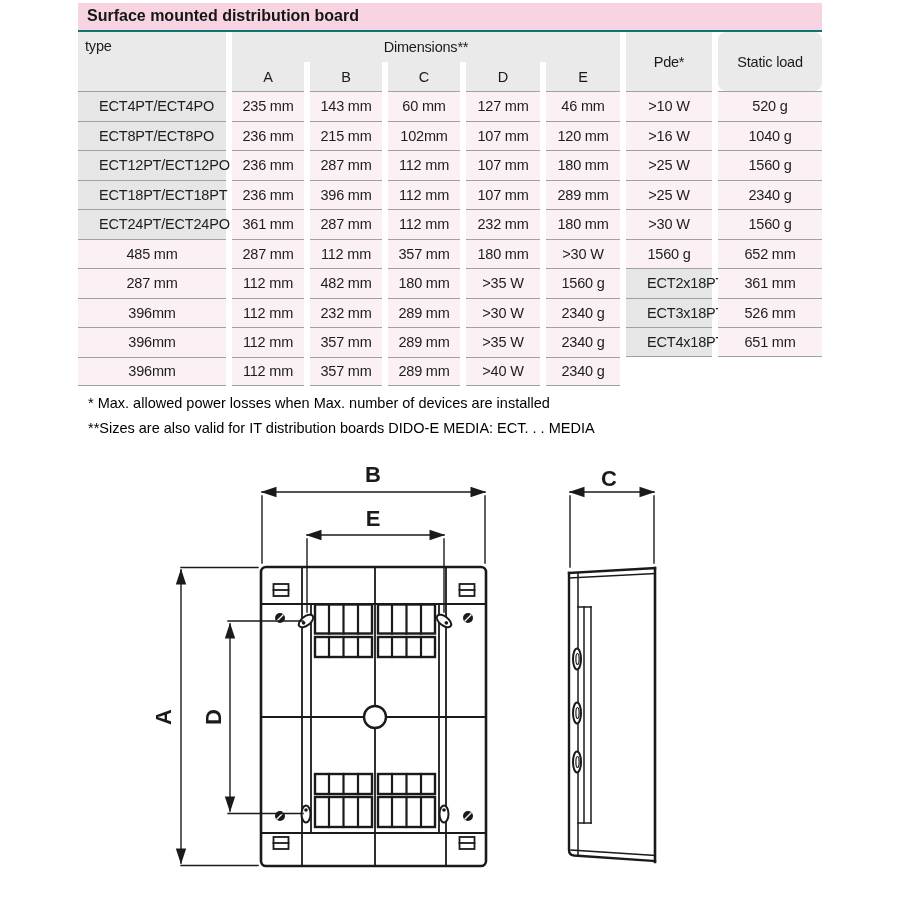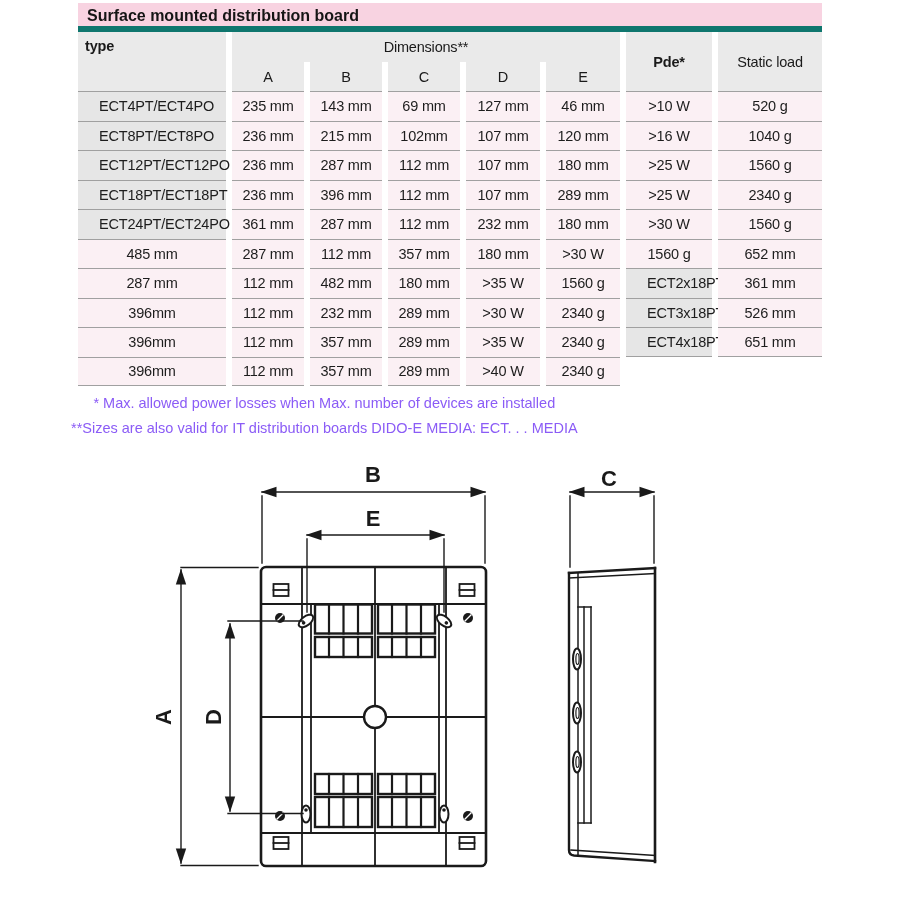--- a/index.html
+++ b/index.html
@@ -14,38 +14,38 @@
     position:absolute;left:78px;top:3px;
     display:grid;
     grid-template-columns:148px 72px 72px 72px 74px 74px 86px 104px;
     grid-template-rows:29px 30px 29px;
     grid-auto-rows:29.5px;
     column-gap:6px;
     font-size:14.5px;letter-spacing:-0.2px;
   }
   .ttl{
     grid-column:1/-1;grid-row:1;
-    background:#f8d3e1;border-bottom:6px solid #0f766e;box-sizing:border-box;
+    background:#f8d3e1;border-bottom:2px solid #0f766e;box-sizing:border-box;
     font-weight:bold;font-size:16px;letter-spacing:0;
     padding:4px 0 0 9px;color:#151515;
   }
   .hcell{background:#eaeaea;box-sizing:border-box;}
-  .h-type{grid-column:1;grid-row:2/4;padding:6px 0 0 7px;font-weight:bold;}
+  .h-type{grid-column:1;grid-row:2/4;padding:6px 0 0 7px;}
   .h-dim{grid-column:2/7;grid-row:2;display:flex;align-items:center;justify-content:center;text-align:center;}
   .h-sub{grid-row:3;display:flex;align-items:center;justify-content:center;}
-  .h-pde{grid-column:7;grid-row:2/4;display:flex;align-items:center;justify-content:center;font-weight:bold;}
-  .h-load{grid-column:8;grid-row:2/4;display:flex;align-items:center;justify-content:center;}
+  .h-pde{grid-column:7;grid-row:2/4;display:flex;align-items:center;justify-content:center;}
+  .h-load{grid-column:8;grid-row:2/4;display:flex;align-items:center;justify-content:center;border-radius:8px;}
   .cell{
     background:#fbf0f4;border-top:1px solid #a0a0a0;box-sizing:border-box;
     display:flex;align-items:center;justify-content:center;color:#1d1d1d;
   }
   .type-cell{background:#e6e6e6;justify-content:flex-start;padding-left:21px;}
   .cell.last{border-bottom:1px solid #a0a0a0;}
   
-  .notes{position:absolute;left:71px;top:391px;font-size:14.5px;line-height:25px;color:#8b5cf6;text-align:center;}
+  .notes{position:absolute;left:88px;top:391px;font-size:14.5px;line-height:25px;color:#000000;}
   
   .drawing{position:absolute;left:0;top:0;}
   .drawing text{font-family:"Liberation Sans", sans-serif;font-weight:bold;font-size:22px;fill:#1a1a1a;}
 </style>
 </head>
 <body>
 
 <div class="tbl">
   <div class="ttl">Surface mounted distribution board</div>
   <div class="hcell h-type">type</div>
@@ -54,21 +54,21 @@
   <div class="hcell h-load">Static load</div>
   <div class="hcell h-sub" style="grid-column:2">A</div>
   <div class="hcell h-sub" style="grid-column:3">B</div>
   <div class="hcell h-sub" style="grid-column:4">C</div>
   <div class="hcell h-sub" style="grid-column:5">D</div>
   <div class="hcell h-sub" style="grid-column:6">E</div>
 
   <div class="cell type-cell">ECT4PT/ECT4PO</div>
   <div class="cell">235 mm</div>
   <div class="cell">143 mm</div>
-  <div class="cell">69 mm</div>
+  <div class="cell">60 mm</div>
   <div class="cell">127 mm</div>
   <div class="cell">46 mm</div>
   <div class="cell">&gt;10 W</div>
   <div class="cell">520 g</div>
 
   <div class="cell type-cell">ECT8PT/ECT8PO</div>
   <div class="cell">236 mm</div>
   <div class="cell">215 mm</div>
   <div class="cell">102mm</div>
   <div class="cell">107 mm</div>

